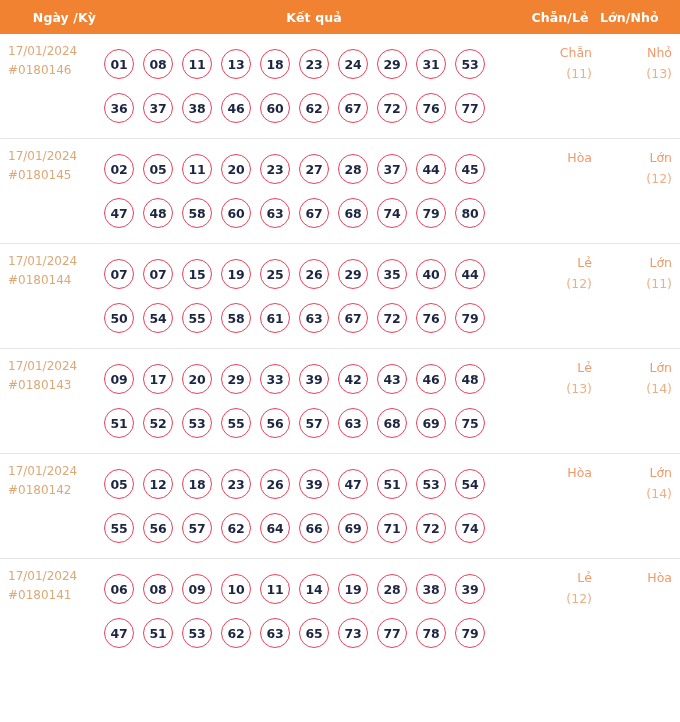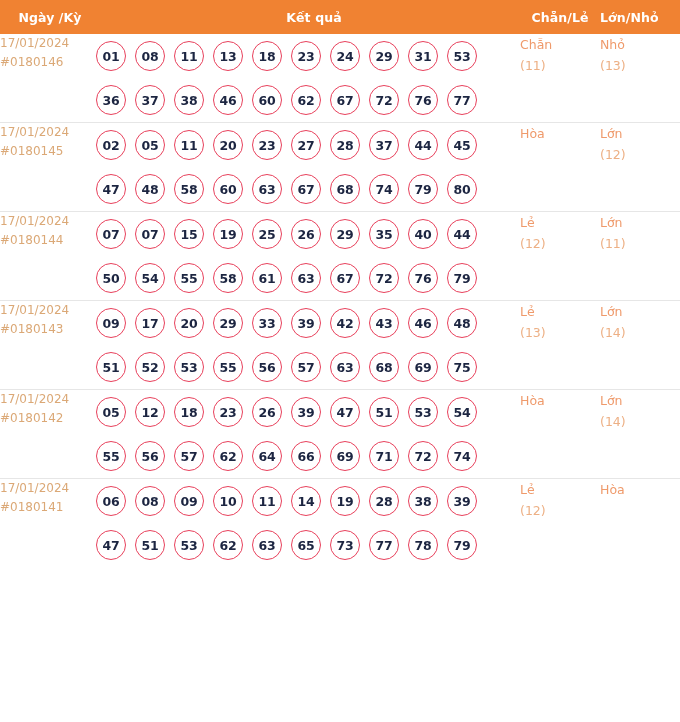--- a/index.html
+++ b/index.html
@@ -28,30 +28,30 @@
   }
   .table-head th {
     color: #ffffff;
     font-size: 12.5px;
     font-weight: bold;
     padding: 0;
     height: 34px;
     vertical-align: middle;
     letter-spacing: 0.1px;
   }
-  th.col-date   { width: 96px;  text-align: center;   padding-left: 4px; }
+  th.col-date   { width: 96px;  text-align: right;   padding-left: 4px; }
   th.col-result { width: 424px; text-align: center;   padding-left: 12px; }
   th.col-parity { width: 80px;  text-align: center; }
   th.col-size   { width: 80px;  text-align: left; }
 
   
   .result-row > td {
     border-top: 1px solid #e6e6e6;
     vertical-align: top;
-    padding: 0;
+    padding: 8px;
   }
   .result-row:first-child > td {
     border-top: none;
   }
 
   
   .cell-date {
     width: 96px;
     padding: 12px 0 12px 10px;
   }
@@ -87,21 +87,21 @@
     display: flex;
     align-items: center;
     justify-content: center;
     margin-right: 9px;
     letter-spacing: -0.2px;
   }
 
   
   .cell-parity, .cell-size {
     width: 80px;
-    text-align: left;
+    text-align: right;
     padding-top: 14px;
   }
   .stat-label {
     color: #ef9a6b;
     font-size: 12.5px;
     line-height: 21px;
     display: block;
   }
   .stat-count {
     color: #edb085;

